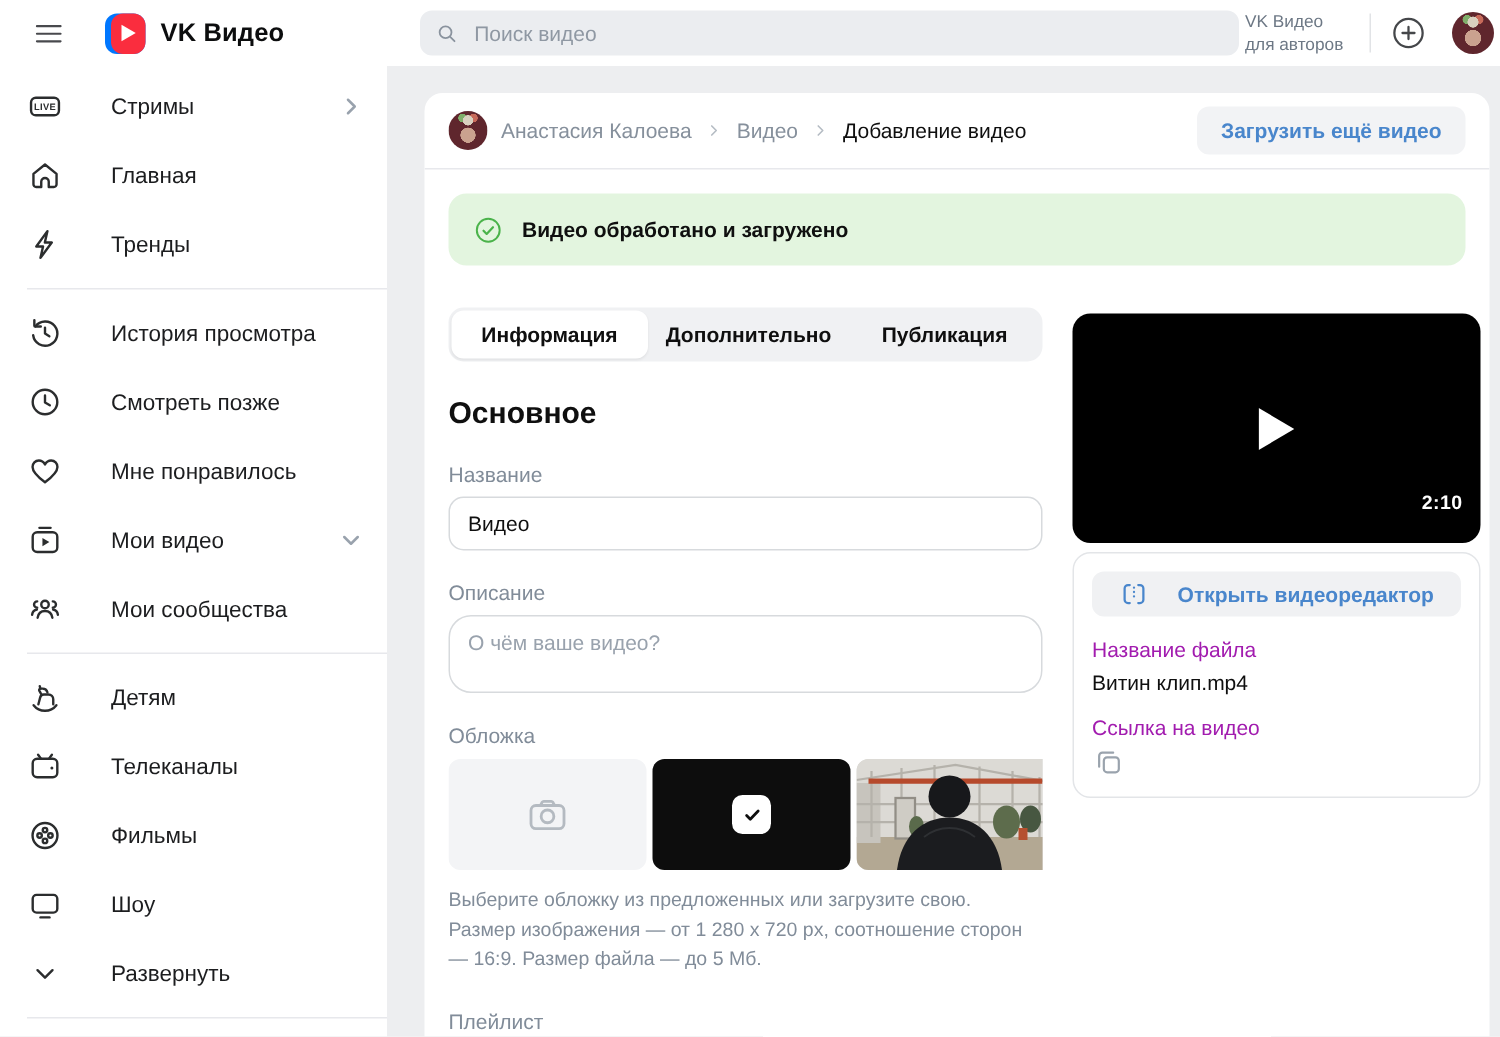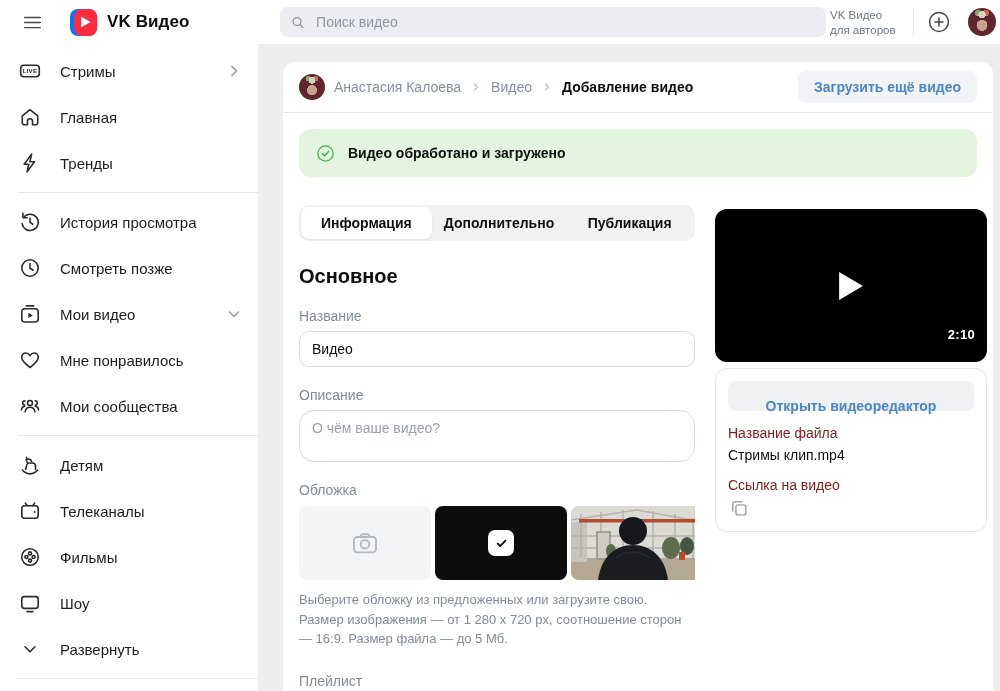--- a/index.html
+++ b/index.html
@@ -22,41 +22,41 @@
   .avatar{position:absolute;left:968px;top:8px;width:28px;height:28px;border-radius:50%;cursor:pointer;
     background:
       radial-gradient(circle at 50% 24%, #d9d0bf 0 14%, rgba(0,0,0,0) 15%),
       radial-gradient(circle at 36% 18%, #7fae6a 0 10%, rgba(0,0,0,0) 11%),
       radial-gradient(circle at 64% 18%, #c76a5a 0 10%, rgba(0,0,0,0) 11%),
       radial-gradient(circle at 50% 62%, #caa28f 0 24%, rgba(0,0,0,0) 25%),
       #5f262d;}
   
   .shell{display:flex;flex:1;min-height:0;}
   .sidebar{width:258px;flex:0 0 258px;background:#fff;padding-top:4px;box-sizing:border-box;}
-  .nav-item{height:46px;display:flex;align-items:center;padding:0 16px 0 18px;gap:18px;cursor:pointer;}
+  .nav-item{height:46px;display:flex;align-items:center;padding:0 16px 0 18px;gap:32px;cursor:pointer;}
   .nav-icon{width:24px;height:24px;color:#2b2d2e;flex:0 0 24px;display:flex;}
   .nav-label{font-size:15px;color:#1c1d1f;}
   .nav-chev{margin-left:auto;color:#99a2ad;display:flex;}
   .nav-divider{height:1px;background:#e7e8ec;margin:6px 0 6px 18px;}
   .oi{stroke:currentColor;fill:none;stroke-width:1.6;stroke-linecap:round;stroke-linejoin:round;}
   
   .main{flex:1;background:#edeef0;padding:18px 7px 0 25px;box-sizing:border-box;min-width:0;}
   .card{background:#fff;border-radius:12px 12px 0 0;height:100%;box-sizing:border-box;overflow:hidden;}
   .card-header{height:50px;display:flex;align-items:center;padding:0 16px;border-bottom:1px solid #e7e8ec;}
   .bc{display:flex;align-items:center;gap:9px;font-size:14px;}
   .bc-avatar{width:26px;height:26px;border-radius:50%;cursor:pointer;
     background:
       radial-gradient(circle at 50% 24%, #d9d0bf 0 14%, rgba(0,0,0,0) 15%),
       radial-gradient(circle at 36% 18%, #7fae6a 0 10%, rgba(0,0,0,0) 11%),
       radial-gradient(circle at 64% 18%, #c76a5a 0 10%, rgba(0,0,0,0) 11%),
       radial-gradient(circle at 50% 62%, #caa28f 0 24%, rgba(0,0,0,0) 25%),
       #5f262d;}
   .bc-link{color:#86909c;cursor:pointer;}
   .bc-sep{display:flex;color:#b5bcc4;}
-  .bc-current{color:#0f0f0f;font-weight:700;}
+  .bc-current{color:#0f0f0f;font-weight:400;}
   .upload-more{margin-left:auto;background:#f2f3f5;color:#4986cc;font-weight:600;font-size:14px;border:none;border-radius:8px;padding:8px 16px;cursor:pointer;font-family:inherit;}
   .banner{margin:16px 16px 0;background:#e3f5df;border-radius:12px;height:48px;display:flex;align-items:center;gap:12px;padding:0 16px;}
   .banner-text{font-size:14px;font-weight:700;color:#0f0f0f;}
   .content{display:flex;gap:20px;padding:28px 16px 0;}
   .left-col{width:396px;flex:0 0 396px;}
   .right-col{width:272px;flex:0 0 272px;}
   
   .tabs{height:36px;background:#f0f1f3;border-radius:10px;display:flex;}
   .tab{flex:1;display:flex;align-items:center;justify-content:center;font-size:14px;font-weight:600;color:#0f0f0f;cursor:pointer;border-radius:8px;}
   .tab.active{background:#fff;margin:2px;box-shadow:0 1px 2px rgba(0,0,0,.07);}
@@ -72,22 +72,22 @@
   .cover-upload{background:#f3f4f6;color:#b4bac1;}
   .cover-selected{background:#0d0d0d;}
   .checkbox{width:26px;height:26px;background:#fff;border-radius:7px;display:flex;align-items:center;justify-content:center;}
   .cover-photo{overflow:hidden;background:#dcdad5;}
   .hint{margin:10px 2px 0 0;font-size:13px;line-height:1.5;color:#818c99;}
   .playlist-label{margin-top:24px;}
   
   .player{margin-top:4px;width:272px;height:153px;background:#000;border-radius:12px;position:relative;display:flex;align-items:center;justify-content:center;cursor:pointer;}
   .duration{position:absolute;right:12px;bottom:20px;color:#fff;font-size:13px;font-weight:700;letter-spacing:.3px;}
   .info-card{margin-top:6px;border:1px solid #e3e5e8;border-radius:12px;padding:12px;box-sizing:border-box;}
-  .editor-btn{width:100%;height:30px;background:#f0f1f3;border:none;border-radius:8px;display:flex;align-items:center;justify-content:center;gap:19px;color:#4986cc;font-weight:600;font-size:14px;cursor:pointer;font-family:inherit;flex-direction:column;}
-  .meta-label{margin-top:14px;font-size:14px;color:#7f1d1d;}
+  .editor-btn{width:100%;height:30px;background:#f0f1f3;border:none;border-radius:8px;display:flex;align-items:center;justify-content:center;gap:19px;color:#4986cc;font-weight:600;font-size:14px;cursor:pointer;font-family:inherit;}
+  .meta-label{margin-top:14px;font-size:14px;color:#a21caf;}
   .meta-value{margin-top:6px;font-size:14px;color:#0f0f0f;font-weight:500;}
   .link-row{margin-top:4px;display:flex;align-items:center;gap:8px;}
   .link-text{font-size:15px;color:#4986cc;line-height:1.5;flex:1;cursor:pointer;}
   .blur-blob{display:inline-block;width:112px;height:12px;background:#c2d3e6;border-radius:3px;filter:blur(3px);vertical-align:-1px;margin-left:2px;}
   .copy-btn{background:none;border:none;padding:0;cursor:pointer;display:flex;}
 </style>
 </head>
 <body>
 
 <div class="app">
@@ -182,39 +182,39 @@
             <svg viewBox="0 0 24 24" width="24" height="24">
               <circle class="oi" cx="12" cy="12" r="8.2"></circle>
               <path class="oi" d="M12 7.6v4.7l3.2 1.9"></path>
             </svg>
           </span>
         <span class="nav-label">Смотреть позже</span>
       </div>
       <div class="nav-item">
         <span class="nav-icon">
             <svg viewBox="0 0 24 24" width="24" height="24">
+              <path class="oi" d="M12 19.5C6.9 15.7 3.7 12.7 3.7 9.3 3.7 6.9 5.5 5 7.9 5c1.7 0 3.2 1 4.1 2.6C12.9 6 14.4 5 16.1 5c2.4 0 4.2 1.9 4.2 4.3 0 3.4-3.2 6.4-8.3 10.2z"></path>
+            </svg>
+          </span>
+        <span class="nav-label">Мне понравилось</span>
+      </div>
+      <div class="nav-item">
+        <span class="nav-icon">
+            <svg viewBox="0 0 24 24" width="24" height="24">
               <path class="oi" d="M8.3 3.9h7.4"></path>
               <rect class="oi" x="3.8" y="6.8" width="16.4" height="13.2" rx="3"></rect>
               <path d="M10.3 10.7l4.6 2.7-4.6 2.7z" fill="#2b2d2e"></path>
             </svg>
           </span>
         <span class="nav-label">Мои видео</span>
         <span class="nav-chev">
             <svg width="16" height="16" viewBox="0 0 16 16">
               <path d="M3.5 6 8 10.5 12.5 6" stroke="#99a2ad" stroke-width="1.7" fill="none" stroke-linecap="round" stroke-linejoin="round"></path>
             </svg>
           </span>
-      </div>
-      <div class="nav-item">
-        <span class="nav-icon">
-            <svg viewBox="0 0 24 24" width="24" height="24">
-              <path class="oi" d="M12 19.5C6.9 15.7 3.7 12.7 3.7 9.3 3.7 6.9 5.5 5 7.9 5c1.7 0 3.2 1 4.1 2.6C12.9 6 14.4 5 16.1 5c2.4 0 4.2 1.9 4.2 4.3 0 3.4-3.2 6.4-8.3 10.2z"></path>
-            </svg>
-          </span>
-        <span class="nav-label">Мне понравилось</span>
       </div>
       <div class="nav-item">
         <span class="nav-icon">
             <svg viewBox="0 0 24 24" width="24" height="24">
               <circle class="oi" cx="12" cy="9" r="2.5"></circle>
               <path class="oi" d="M7.1 17.8c.4-2.8 2.3-4.5 4.9-4.5s4.5 1.7 4.9 4.5"></path>
               <path class="oi" d="M6.8 6.9a2.1 2.1 0 1 0 0 4.2"></path>
               <path class="oi" d="M17.2 6.9a2.1 2.1 0 1 1 0 4.2"></path>
               <path class="oi" d="M3.4 15.8c.3-1.9 1.5-3.2 3.2-3.5"></path>
               <path class="oi" d="M20.6 15.8c-.3-1.9-1.5-3.2-3.2-3.5"></path>
@@ -384,21 +384,21 @@
                 <svg width="20" height="20" viewBox="0 0 24 24">
                     <g stroke="#4986cc" stroke-width="1.8" fill="none" stroke-linecap="round" stroke-linejoin="round">
                       <path d="M8.6 4.8H7.2A2.7 2.7 0 0 0 4.5 7.5v9a2.7 2.7 0 0 0 2.7 2.7h1.4"></path>
                       <path d="M15.4 4.8h1.4a2.7 2.7 0 0 1 2.7 2.7v9a2.7 2.7 0 0 1-2.7 2.7h-1.4"></path>
                       <path d="M12 6.8v10.4" stroke-dasharray="0.1 3.4"></path>
                     </g>
                   </svg>
                 <span>Открыть видеоредактор</span>
               </button>
               <div class="meta-label">Название файла</div>
-              <div class="meta-value">Стримы клип.mp4</div>
+              <div class="meta-value">Витин клип.mp4</div>
               <div class="meta-label">Ссылка на видео</div>
               <div class="link-row">
                 <button class="copy-btn">
                   <svg width="22" height="22" viewBox="0 0 24 24">
                       <g stroke="#9aa3ad" stroke-width="1.6" fill="none" stroke-linecap="round" stroke-linejoin="round">
                         <rect x="8.6" y="8.6" width="10.9" height="10.9" rx="2.4"></rect>
                         <path d="M15.4 5.2H7.6a2.4 2.4 0 0 0-2.4 2.4v7.8"></path>
                       </g>
                     </svg>
                 </button>

